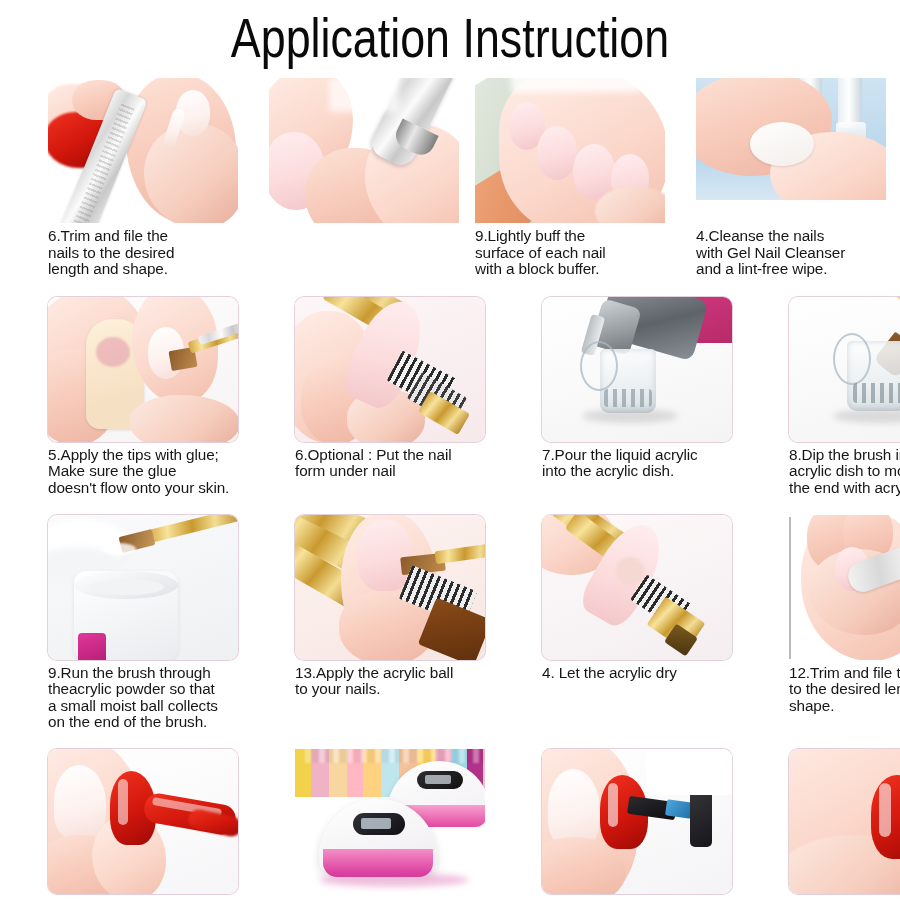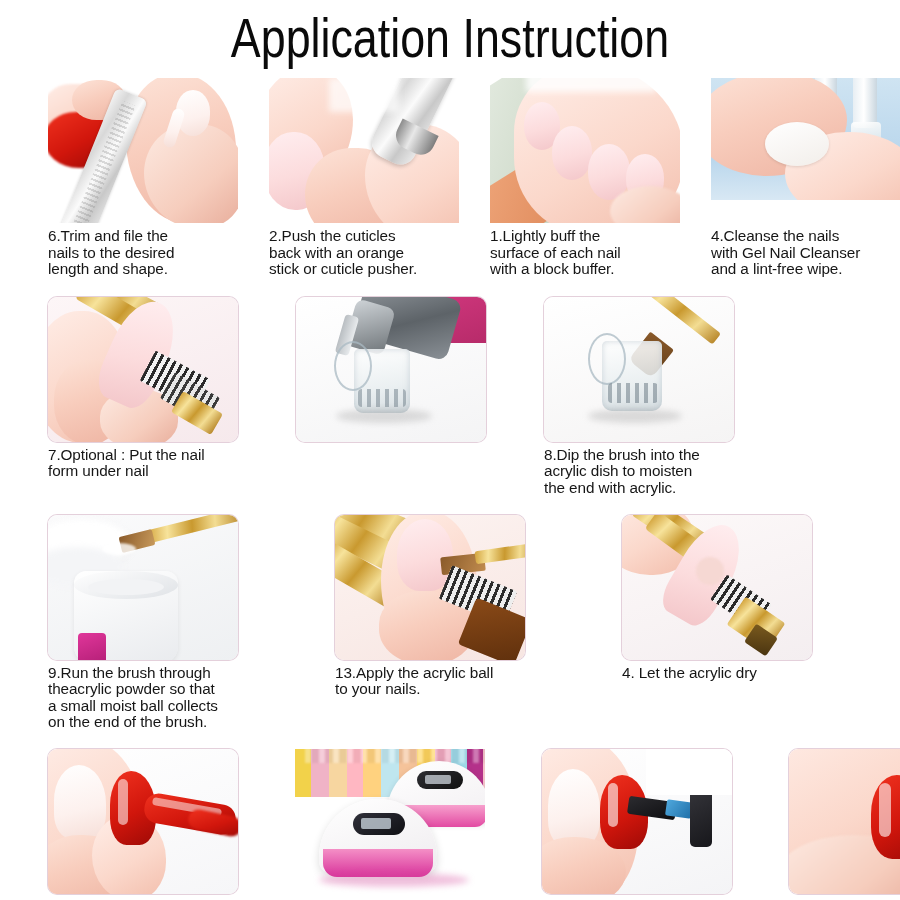--- a/index.html
+++ b/index.html
@@ -110,40 +110,37 @@
           <div class="art">
             <div class="sh skinL" style="left:-12px;top:-10px;width:96px;height:120px;border-radius:55% 45% 60% 40%;"></div>
             <div class="sh nail" style="left:-6px;top:54px;width:62px;height:78px;border-radius:50% 50% 46% 54%;"></div>
             <div class="sh skin" style="left:36px;top:70px;width:96px;height:96px;border-radius:52% 48% 44% 56%;"></div>
             <div class="sh skinL" style="left:96px;top:46px;width:110px;height:118px;border-radius:46% 54% 40% 60%;"></div>
             <div class="sh metal" style="left:122px;top:-34px;width:46px;height:122px;border-radius:10px 10px 16px 16px;transform:rotate(26deg);box-shadow:0 2px 4px rgba(0,0,0,.2);"></div>
             <div class="sh" style="left:126px;top:48px;width:40px;height:26px;transform:rotate(26deg);background:linear-gradient(90deg,#8d8d8d,#e8e8e8 40%,#7d7d7d);border-radius:0 0 14px 14px;"></div>
             <div class="sh blur2" style="left:60px;top:0px;width:70px;height:34px;background:#fff;opacity:.7;"></div>
           </div>
         </div>
-        <div class="cap">2.Push the cuticles
-back with an orange
-stick or cuticle pusher.</div>
       </div>
 
       <div class="cell">
         <div class="thumb noborder">
           <div class="art">
             <div class="sh" style="left:-18px;top:-2px;width:112px;height:160px;background:linear-gradient(140deg,#e9efe6,#cbd7c6 70%);transform:rotate(-32deg);border-radius:4px;"></div>
             <div class="sh" style="left:-24px;top:100px;width:90px;height:60px;background:linear-gradient(140deg,#f0a87c,#e08c5e);transform:rotate(-32deg);"></div>
             <div class="sh skinL" style="left:24px;top:-12px;width:170px;height:170px;border-radius:42% 58% 50% 50%;"></div>
             <div class="sh nail" style="left:34px;top:24px;width:36px;height:48px;border-radius:50%/48%;"></div>
             <div class="sh nail" style="left:62px;top:48px;width:40px;height:54px;border-radius:50%/48%;"></div>
             <div class="sh nail" style="left:98px;top:66px;width:42px;height:56px;border-radius:50%/48%;"></div>
             <div class="sh nail" style="left:136px;top:76px;width:38px;height:50px;border-radius:50%/48%;"></div>
             <div class="sh skin2 blur" style="left:120px;top:108px;width:80px;height:50px;border-radius:50%;"></div>
             <div class="sh blur2" style="left:36px;top:-10px;width:130px;height:24px;background:#fff;opacity:.85;"></div>
           </div>
         </div>
-        <div class="cap">1.Lightly buff the
+        <div class="cap">9.Lightly buff the
 surface of each nail
 with a block buffer.</div>
       </div>
 
       <div class="cell">
         <div class="thumb noborder">
           <div class="art">
             <div class="sh" style="left:0;top:0;width:190px;height:145px;background:linear-gradient(180deg,#cfe4f2 0%,#b9d6ec 55%,#e9f2f8 100%);"></div>
             <div class="sh" style="left:104px;top:-6px;width:22px;height:54px;background:linear-gradient(90deg,#e7eef3,#fff 45%,#c9d6df);border-radius:4px;"></div>
             <div class="sh" style="left:142px;top:-6px;width:24px;height:56px;background:linear-gradient(90deg,#e7eef3,#fff 45%,#c9d6df);border-radius:4px;"></div>
@@ -156,73 +153,94 @@
           </div>
         </div>
         <div class="cap">4.Cleanse the nails
 with Gel Nail Cleanser
 and a lint-free wipe.</div>
       </div>
     </div>
 
     <div class="row" style="margin-top:19px;">
 
+      <div class="cell">
+        <div class="thumb">
+          <div class="art" style="background:linear-gradient(160deg,#fdfdfd,#f7f3f4);">
+            <div class="sh skinL" style="left:-14px;top:-8px;width:110px;height:104px;border-radius:54% 46% 50% 50%;"></div>
+            <div class="sh skin" style="left:-18px;top:52px;width:86px;height:96px;border-radius:50% 50% 46% 54%;"></div>
+            <div class="sh" style="left:38px;top:22px;width:58px;height:110px;background:linear-gradient(165deg,#fdf0da,#f6e0c3 70%);border-radius:26px 26px 14px 14px;box-shadow:0 1px 3px rgba(0,0,0,.12);"></div>
+            <div class="sh blur" style="left:48px;top:40px;width:34px;height:30px;background:rgba(226,150,170,.55);border-radius:50%;"></div>
+            <div class="sh skinL" style="left:84px;top:-10px;width:86px;height:116px;border-radius:48% 52% 42% 58%;"></div>
+            <div class="sh nailW" style="left:100px;top:30px;width:36px;height:52px;border-radius:50%/46%;"></div>
+            <div class="sh" style="left:122px;top:52px;width:26px;height:20px;background:linear-gradient(120deg,#8a5a2a,#c08b4e);border-radius:2px;transform:rotate(-10deg);"></div>
+            <div class="sh gold" style="left:140px;top:36px;width:58px;height:12px;border-radius:3px;transform:rotate(-18deg);"></div>
+            <div class="sh metal" style="left:150px;top:32px;width:48px;height:9px;border-radius:3px;transform:rotate(-18deg);"></div>
+            <div class="sh skin2" style="left:82px;top:98px;width:110px;height:56px;border-radius:46% 54% 50% 50%;"></div>
+          </div>
+        </div>
+        <div class="cap">5.Apply the tips with glue;
+Make sure the glue
+doesn't flow onto your skin.</div>
+      </div>
 
       <div class="cell">
         <div class="thumb">
           <div class="art" style="background:linear-gradient(160deg,#fdf6f7,#f6e9ec);">
             <div class="sh skinL" style="left:-16px;top:14px;width:96px;height:132px;border-radius:52% 48% 46% 54%;"></div>
             <div class="sh skin" style="left:6px;top:62px;width:70px;height:86px;border-radius:50%/46%;"></div>
             <div class="sh skin2" style="left:52px;top:92px;width:78px;height:60px;border-radius:50%/46%;"></div>
             <div class="sh gold" style="left:18px;top:-16px;width:94px;height:30px;border-radius:4px;transform:rotate(28deg);"></div>
             <div class="sh gold" style="left:26px;top:6px;width:100px;height:22px;border-radius:4px;transform:rotate(30deg);"></div>
             <div class="sh nail" style="left:62px;top:2px;width:58px;height:108px;border-radius:48% 52% 30% 30%;transform:rotate(24deg);"></div>
             <div class="sh" style="left:96px;top:66px;width:62px;height:34px;background:repeating-linear-gradient(90deg,#2a2a2a 0 3px,#f2f2f2 3px 7px);transform:rotate(28deg);border-radius:2px;"></div>
             <div class="sh" style="left:116px;top:86px;width:52px;height:30px;background:repeating-linear-gradient(90deg,#3a3a3a 0 3px,#e8e8e8 3px 7px);transform:rotate(30deg);border-radius:2px;"></div>
             <div class="sh gold" style="left:126px;top:104px;width:46px;height:24px;transform:rotate(30deg);border-radius:3px;"></div>
           </div>
         </div>
-        <div class="cap">7.Optional : Put the nail
+        <div class="cap">6.Optional : Put the nail
 form under nail</div>
       </div>
 
       <div class="cell">
         <div class="thumb">
           <div class="art" style="background:linear-gradient(165deg,#ffffff,#f4f4f5);">
             <div class="sh" style="left:96px;top:-8px;width:110px;height:54px;background:linear-gradient(160deg,#d63a82,#b52a68);border-radius:6px;"></div>
             <div class="sh" style="left:62px;top:-10px;width:98px;height:62px;background:linear-gradient(150deg,#9aa0a6,#5d6368 55%,#8b9197);border-radius:10px;transform:rotate(16deg);"></div>
             <div class="sh" style="left:54px;top:6px;width:40px;height:48px;background:linear-gradient(150deg,#cfd4d8,#6e7478);border-radius:8px;transform:rotate(16deg);"></div>
             <div class="sh" style="left:44px;top:18px;width:14px;height:40px;background:linear-gradient(90deg,#b9bec2,#e8ebed);transform:rotate(16deg);border-radius:4px;"></div>
             <div class="sh glass" style="left:58px;top:52px;width:56px;height:64px;border-radius:5px 5px 9px 9px;box-shadow:inset 0 0 6px rgba(160,175,185,.5);"></div>
             <div class="sh" style="left:38px;top:44px;width:34px;height:46px;border:2px solid rgba(170,185,195,.75);border-radius:50%;background:transparent;"></div>
             <div class="sh" style="left:62px;top:92px;width:48px;height:18px;background:repeating-linear-gradient(90deg,rgba(120,135,145,.55) 0 4px,rgba(255,255,255,0) 4px 9px);border-radius:4px;"></div>
             <div class="sh blur2" style="left:40px;top:112px;width:96px;height:14px;background:rgba(150,150,150,.3);border-radius:50%;"></div>
           </div>
         </div>
+        <div class="cap">7.Pour the liquid acrylic
+into the acrylic dish.</div>
       </div>
 
       <div class="cell">
         <div class="thumb">
           <div class="art" style="background:linear-gradient(165deg,#ffffff,#f5f4f4);">
 
             <div class="sh gold" style="left:94px;top:8px;width:88px;height:14px;border-radius:3px;transform:rotate(38deg);"></div>
             <div class="sh" style="left:92px;top:40px;width:30px;height:36px;background:linear-gradient(150deg,#8a5a2a,#5e3a17);border-radius:2px 2px 8px 8px;transform:rotate(38deg);"></div>
             <div class="sh glass" style="left:58px;top:44px;width:60px;height:70px;border-radius:5px 5px 10px 10px;box-shadow:inset 0 0 6px rgba(160,175,185,.5);"></div>
             <div class="sh" style="left:44px;top:36px;width:34px;height:48px;border:2px solid rgba(170,185,195,.75);border-radius:50%;background:transparent;"></div>
             <div class="sh" style="left:64px;top:86px;width:50px;height:20px;background:repeating-linear-gradient(90deg,rgba(110,125,135,.55) 0 4px,rgba(255,255,255,0) 4px 9px);border-radius:4px;"></div>
             <div class="sh blur2" style="left:44px;top:112px;width:94px;height:14px;background:rgba(150,150,150,.3);border-radius:50%;"></div>
           </div>
         </div>
         <div class="cap">8.Dip the brush into the
 acrylic dish to moisten
 the end with acrylic.</div>
       </div>
     </div>
 
-    <div class="row" style="margin-top:18px;gap:40px;">
+    <div class="row" style="margin-top:18px;">
 
       <div class="cell">
         <div class="thumb">
           <div class="art" style="background:linear-gradient(160deg,#fbfbfc,#eef0f2);">
             <div class="sh blur2" style="left:-14px;top:4px;width:96px;height:48px;background:#fff;border-radius:50%;box-shadow:0 2px 6px rgba(0,0,0,.07);"></div>
             <div class="sh blur2" style="left:-16px;top:32px;width:92px;height:40px;background:#f4f5f7;border-radius:50%;"></div>
             <div class="sh" style="left:26px;top:56px;width:104px;height:92px;background:linear-gradient(160deg,#ffffff,#e9ebee);border-radius:12px 12px 16px 16px;box-shadow:0 2px 5px rgba(0,0,0,.08);"></div>
             <div class="sh" style="left:26px;top:56px;width:104px;height:28px;background:linear-gradient(160deg,#ffffff,#dfe2e6);border-radius:50%;"></div>
             <div class="sh" style="left:40px;top:64px;width:76px;height:16px;background:#f2f3f5;border-radius:50%;"></div>
             <div class="sh" style="left:30px;top:118px;width:28px;height:30px;background:linear-gradient(160deg,#e0369a,#b41f77);border-radius:4px;"></div>

